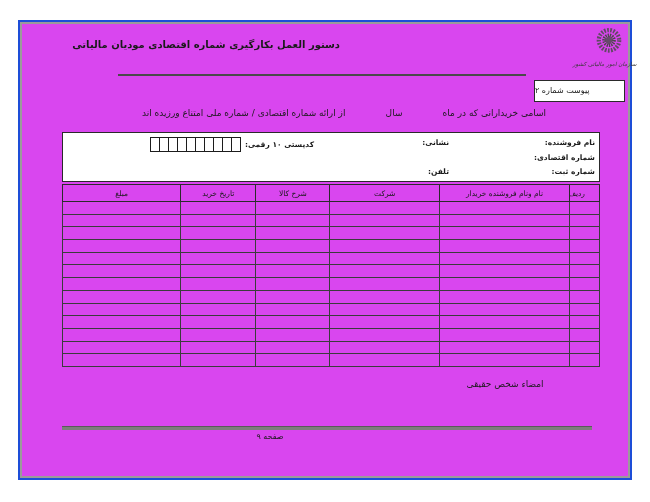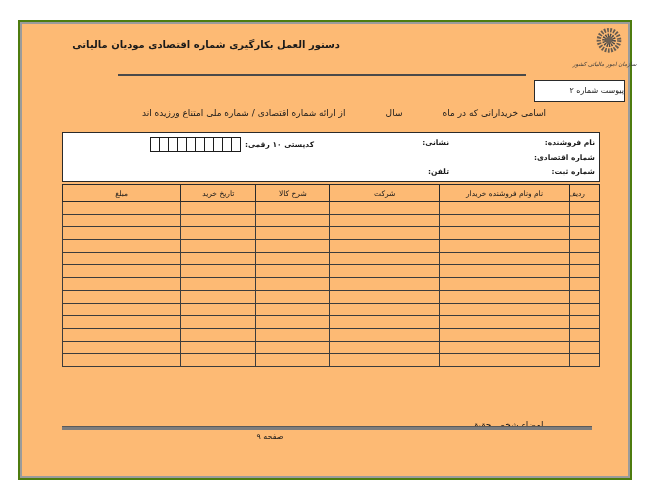--- a/index.html
+++ b/index.html
@@ -7,23 +7,23 @@
     width: 650px; height: 502px;
     background: #ffffff;
     font-family: "DejaVu Sans", sans-serif;
     color: #1a1a1a;
   }
   #page { position: relative; width: 650px; height: 502px; overflow: hidden; }
 
   .frame {
     position: absolute;
     left: 18px; top: 20px; width: 610px; height: 456px;
-    border: 2px solid #4d7c0f;
+    border: 2px solid #1d4ed8;
     box-shadow: inset 0 0 0 2px #9b9b9b;
-    background: #fdba74;
+    background: #d946ef;
   }
 
   .doc-title {
     position: absolute; left: 70px; top: 17px; width: 250px;
     text-align: center; direction: rtl;
     font-size: 10px; font-weight: bold; letter-spacing: 0.2px;
     white-space: nowrap;
   }
 
   .logo-block { position: absolute; left: 560px; top: 3px; width: 58px; text-align: center; }
@@ -34,21 +34,21 @@
   }
 
   .header-divider {
     position: absolute; left: 98px; top: 52px; width: 408px; height: 2px;
     background: #4a4a4a;
   }
 
   .attachment-box {
     position: absolute; left: 514px; top: 58px; width: 89px; height: 20px;
     border: 1px solid #2a2a2a;
-    font-size: 8px; direction: rtl; text-align: right; line-height: 20px;
+    font-size: 8px; direction: rtl; text-align: left; line-height: 20px;
     background: #fff;
   }
 
   .subtitle-row {
     position: absolute; left: 122px; top: 86px; width: 404px;
     direction: rtl; display: flex; justify-content: space-between; align-items: baseline;
     font-size: 9px; white-space: nowrap;
   }
 
   .seller-box {
@@ -77,21 +77,21 @@
   }
   table.buyers th {
     border: 1px solid #2b2b2b; font-size: 7.5px; font-weight: normal;
     height: 16px; padding: 0 14px; white-space: nowrap; overflow: hidden;
   }
   table.buyers td {
     border: 1px solid #3c3c3c; height: 11px; padding: 0;
   }
 
   .sig { position: absolute; direction: rtl; font-size: 9px; white-space: nowrap; }
-  .sig-person { left: 430px; top: 357px; width: 110px; text-align: center; margin-top: 41px; }
+  .sig-person { left: 430px; top: 357px; width: 110px; text-align: center; }
   .sig-company { left: 120px; top: 360px; width: 150px; text-align: center; }
 
   .footer-divider {
     position: absolute; left: 42px; top: 404px; width: 530px; height: 3px;
     background: #7d7d7d; border-top: 1px solid #5a5a5a;
   }
   .page-number {
     position: absolute; left: 210px; top: 410px; width: 80px;
     direction: rtl; font-size: 8px; text-align: center; white-space: nowrap;
   }

